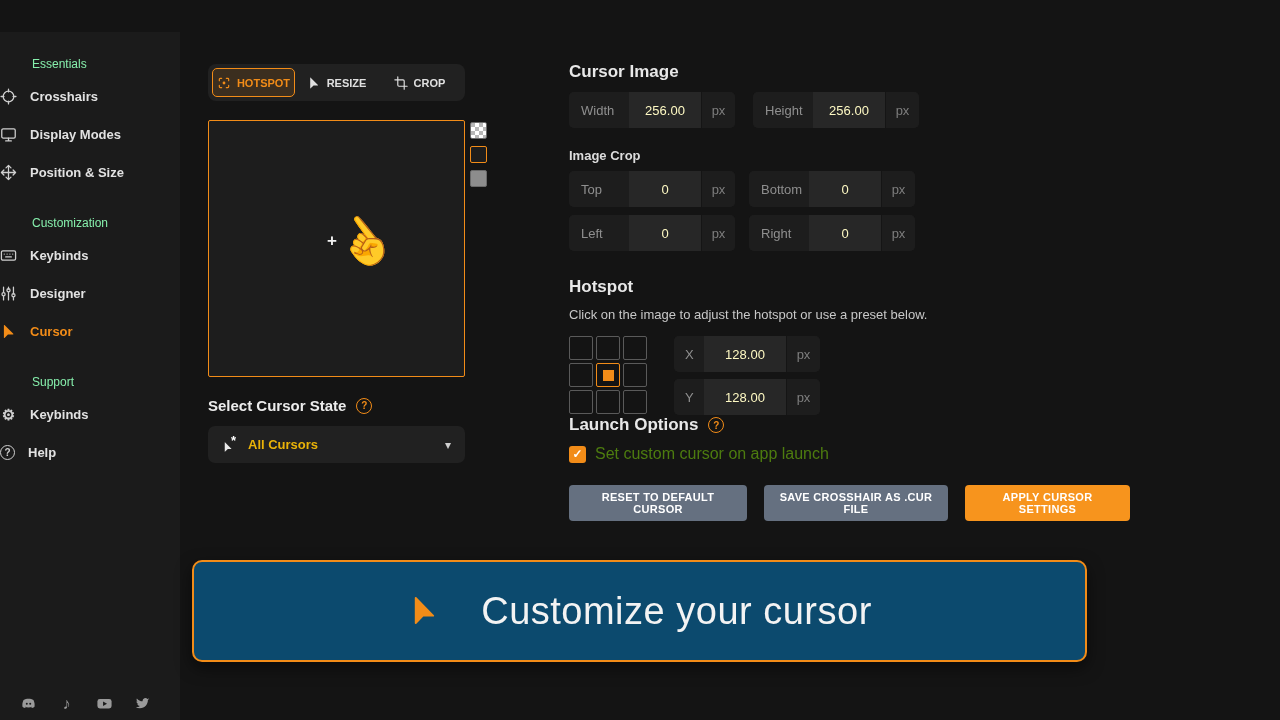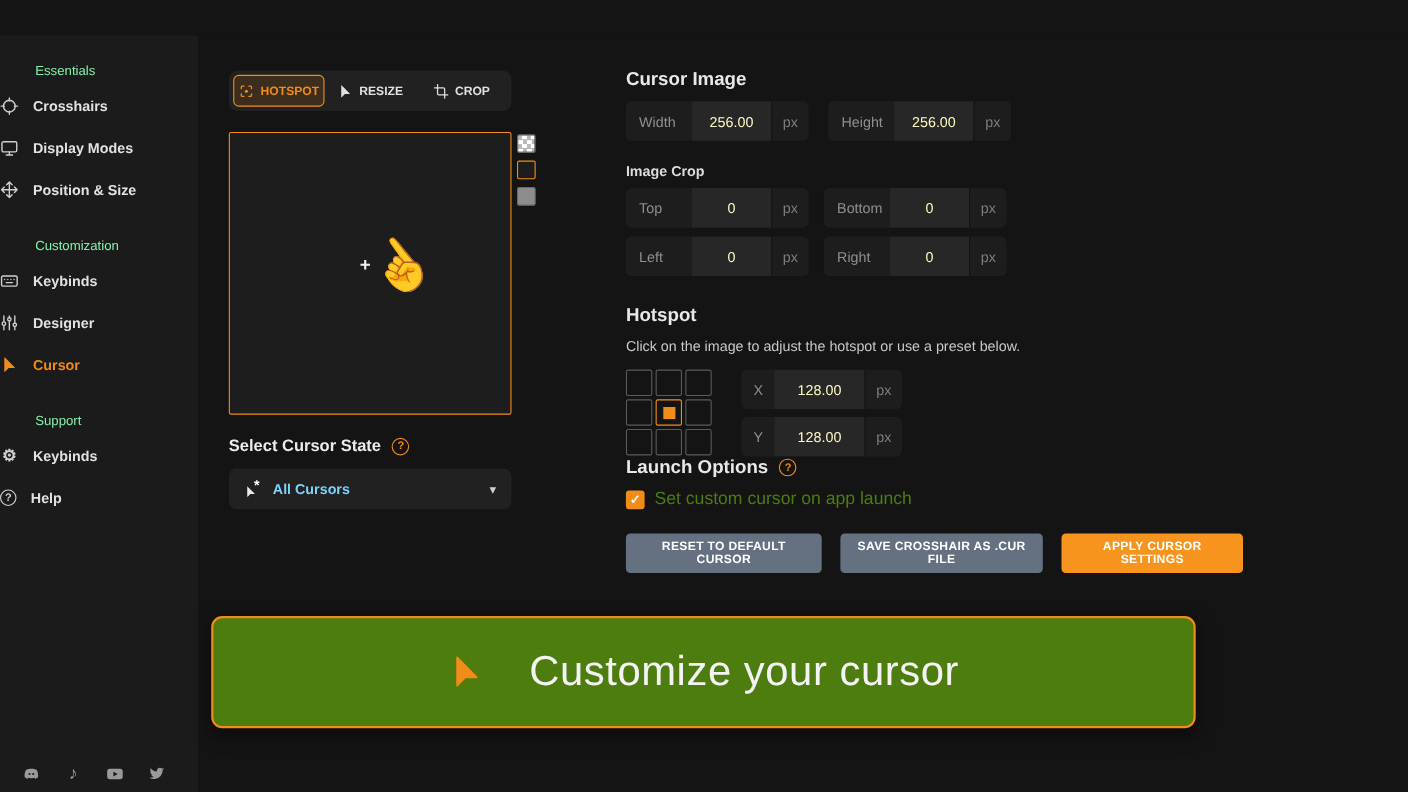--- a/index.html
+++ b/index.html
@@ -52,21 +52,21 @@
       repeating-conic-gradient(#ffffff 0 90deg, #b8b8b8 0 180deg);
       background-size:8px 8px; border:1px solid #6a6a6a; }
   .swatch.dark { background:#1d1d1d; border:1.5px solid #f28c18; }
   .swatch.gray { background:#8d8d8d; border:1px solid #6a6a6a; }
   .state-heading { margin-top:20px; display:flex; align-items:center; gap:10px; font-size:15px; font-weight:700; color:#ececec; }
   .q-badge { width:16px; height:16px; border:1.5px solid #f28c18; border-radius:50%; color:#f28c18; font-size:10px; font-weight:700; display:flex; align-items:center; justify-content:center; cursor:pointer; }
   .dropdown { margin-top:12px; width:257px; height:37px; background:#212121; border-radius:7px; display:flex; align-items:center; padding:0 14px; cursor:pointer; }
   .dd-icon { position:relative; width:16px; height:18px; margin-right:10px; color:#e8e8e8; }
   .dd-icon svg { width:12px; height:14px; position:absolute; left:0; top:4px; }
   .dd-star { position:absolute; left:9px; top:-3px; font-size:13px; font-weight:700; color:#fff; }
-  .dd-value { font-size:13px; font-weight:700; color:#7dd3fc; }
+  .dd-value { font-size:13px; font-weight:700; color:#eab308; }
   .dd-chevron { margin-left:auto; font-size:12px; color:#cfcfcf; }
 
   
   .right-col { position:absolute; left:389px; top:30px; width:562px; }
   .h2 { font-size:17px; font-weight:600; color:#e8e8e8; }
   .h3 { font-size:13px; font-weight:700; color:#dcdcdc; }
   .size-label { margin-top:15px; }
   .row { display:flex; gap:18px; margin-top:10px; }
   .row.tight { gap:14px; margin-top:8px; }
 
@@ -92,21 +92,21 @@
   .checkbox { width:17px; height:17px; background:#f28c18; border-radius:3px; color:#fff; font-size:12px; font-weight:700; display:flex; align-items:center; justify-content:center; }
   .check-label { font-size:16px; color:#4d7c0f; }
 
   .btn-row { display:flex; gap:17px; margin-top:22px; }
   .btn { height:36px; border:0; border-radius:4px; font-family:inherit; font-size:11px; font-weight:700; color:#fff; letter-spacing:.3px; cursor:pointer; padding:0 10px; }
   .btn.gray { background:#657080; width:178px; }
   .btn.gray2 { background:#657080; width:184px; }
   .btn.orange { background:#f7941d; width:165px; }
 
   
-  .banner { position:absolute; left:12px; top:528px; width:895px; height:102px; background:#4d7c0f; border:2px solid #f28c18; border-radius:10px; display:flex; align-items:center; justify-content:center; gap:40px; box-shadow:0 6px 16px rgba(0,0,0,.5); }
+  .banner { position:absolute; left:12px; top:528px; width:895px; height:102px; background:#0c4a6e; border:2px solid #f28c18; border-radius:10px; display:flex; align-items:center; justify-content:center; gap:40px; box-shadow:0 6px 16px rgba(0,0,0,.5); }
   .banner-arrow { width:34px; height:42px; color:#f28c18; }
   .banner-text { font-size:38px; font-weight:400; color:#f3f3f3; letter-spacing:.5px; }
 </style>
 </head>
 <body>
 
 <div class="app">
 
 
   <div class="sidebar">

